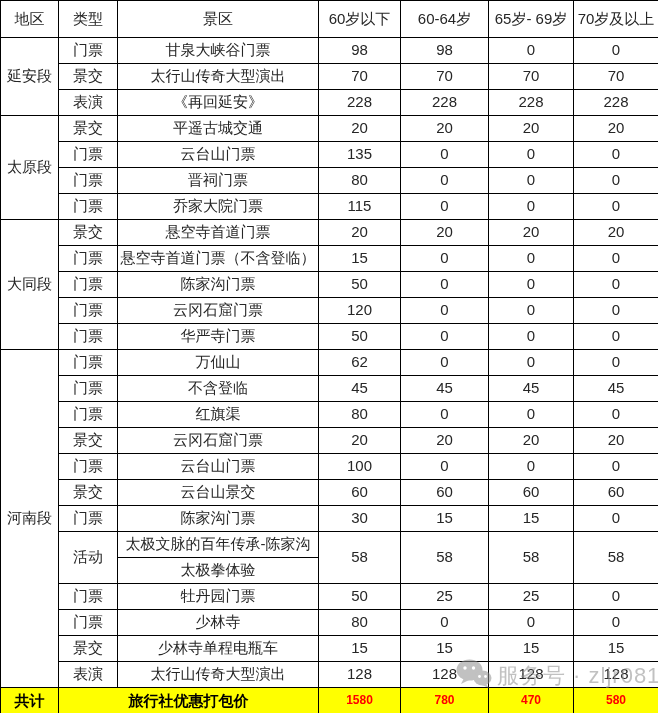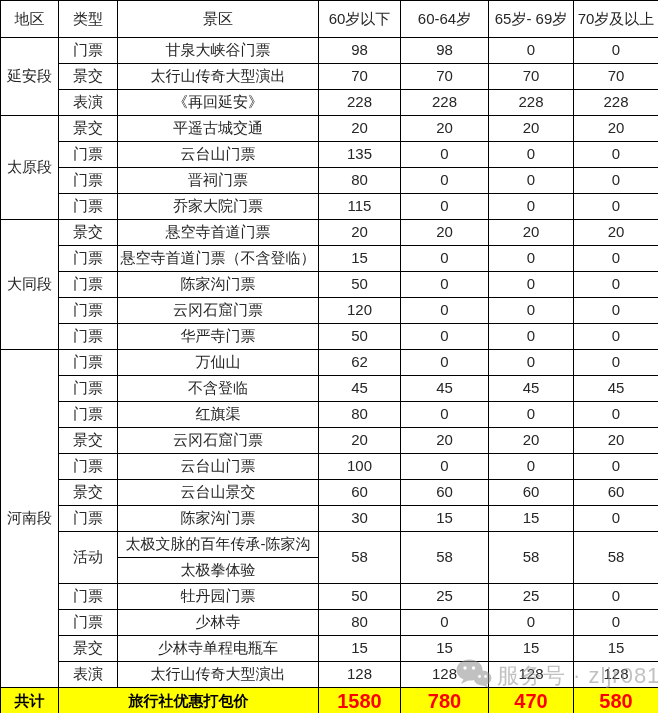--- a/index.html
+++ b/index.html
@@ -35,21 +35,21 @@
   .price-table thead th { height: 37px; }
   .price-table tbody td { height: 26px; }
   .price-table tr.total-row td { height: 27px; }
   .price-table tr.total-row td {
     background: #ffff00;
     font-weight: bold;
     color: #000000;
   }
   .price-table tr.total-row td.total-value {
     color: #ff0000;
-    font-size: 20px;
+    font-size: 12px;
   }
   .watermark {
     position: absolute;
     left: 456px;
     top: 658px;
     display: flex;
     align-items: center;
     gap: 5px;
     pointer-events: none;
     opacity: 0.55;

